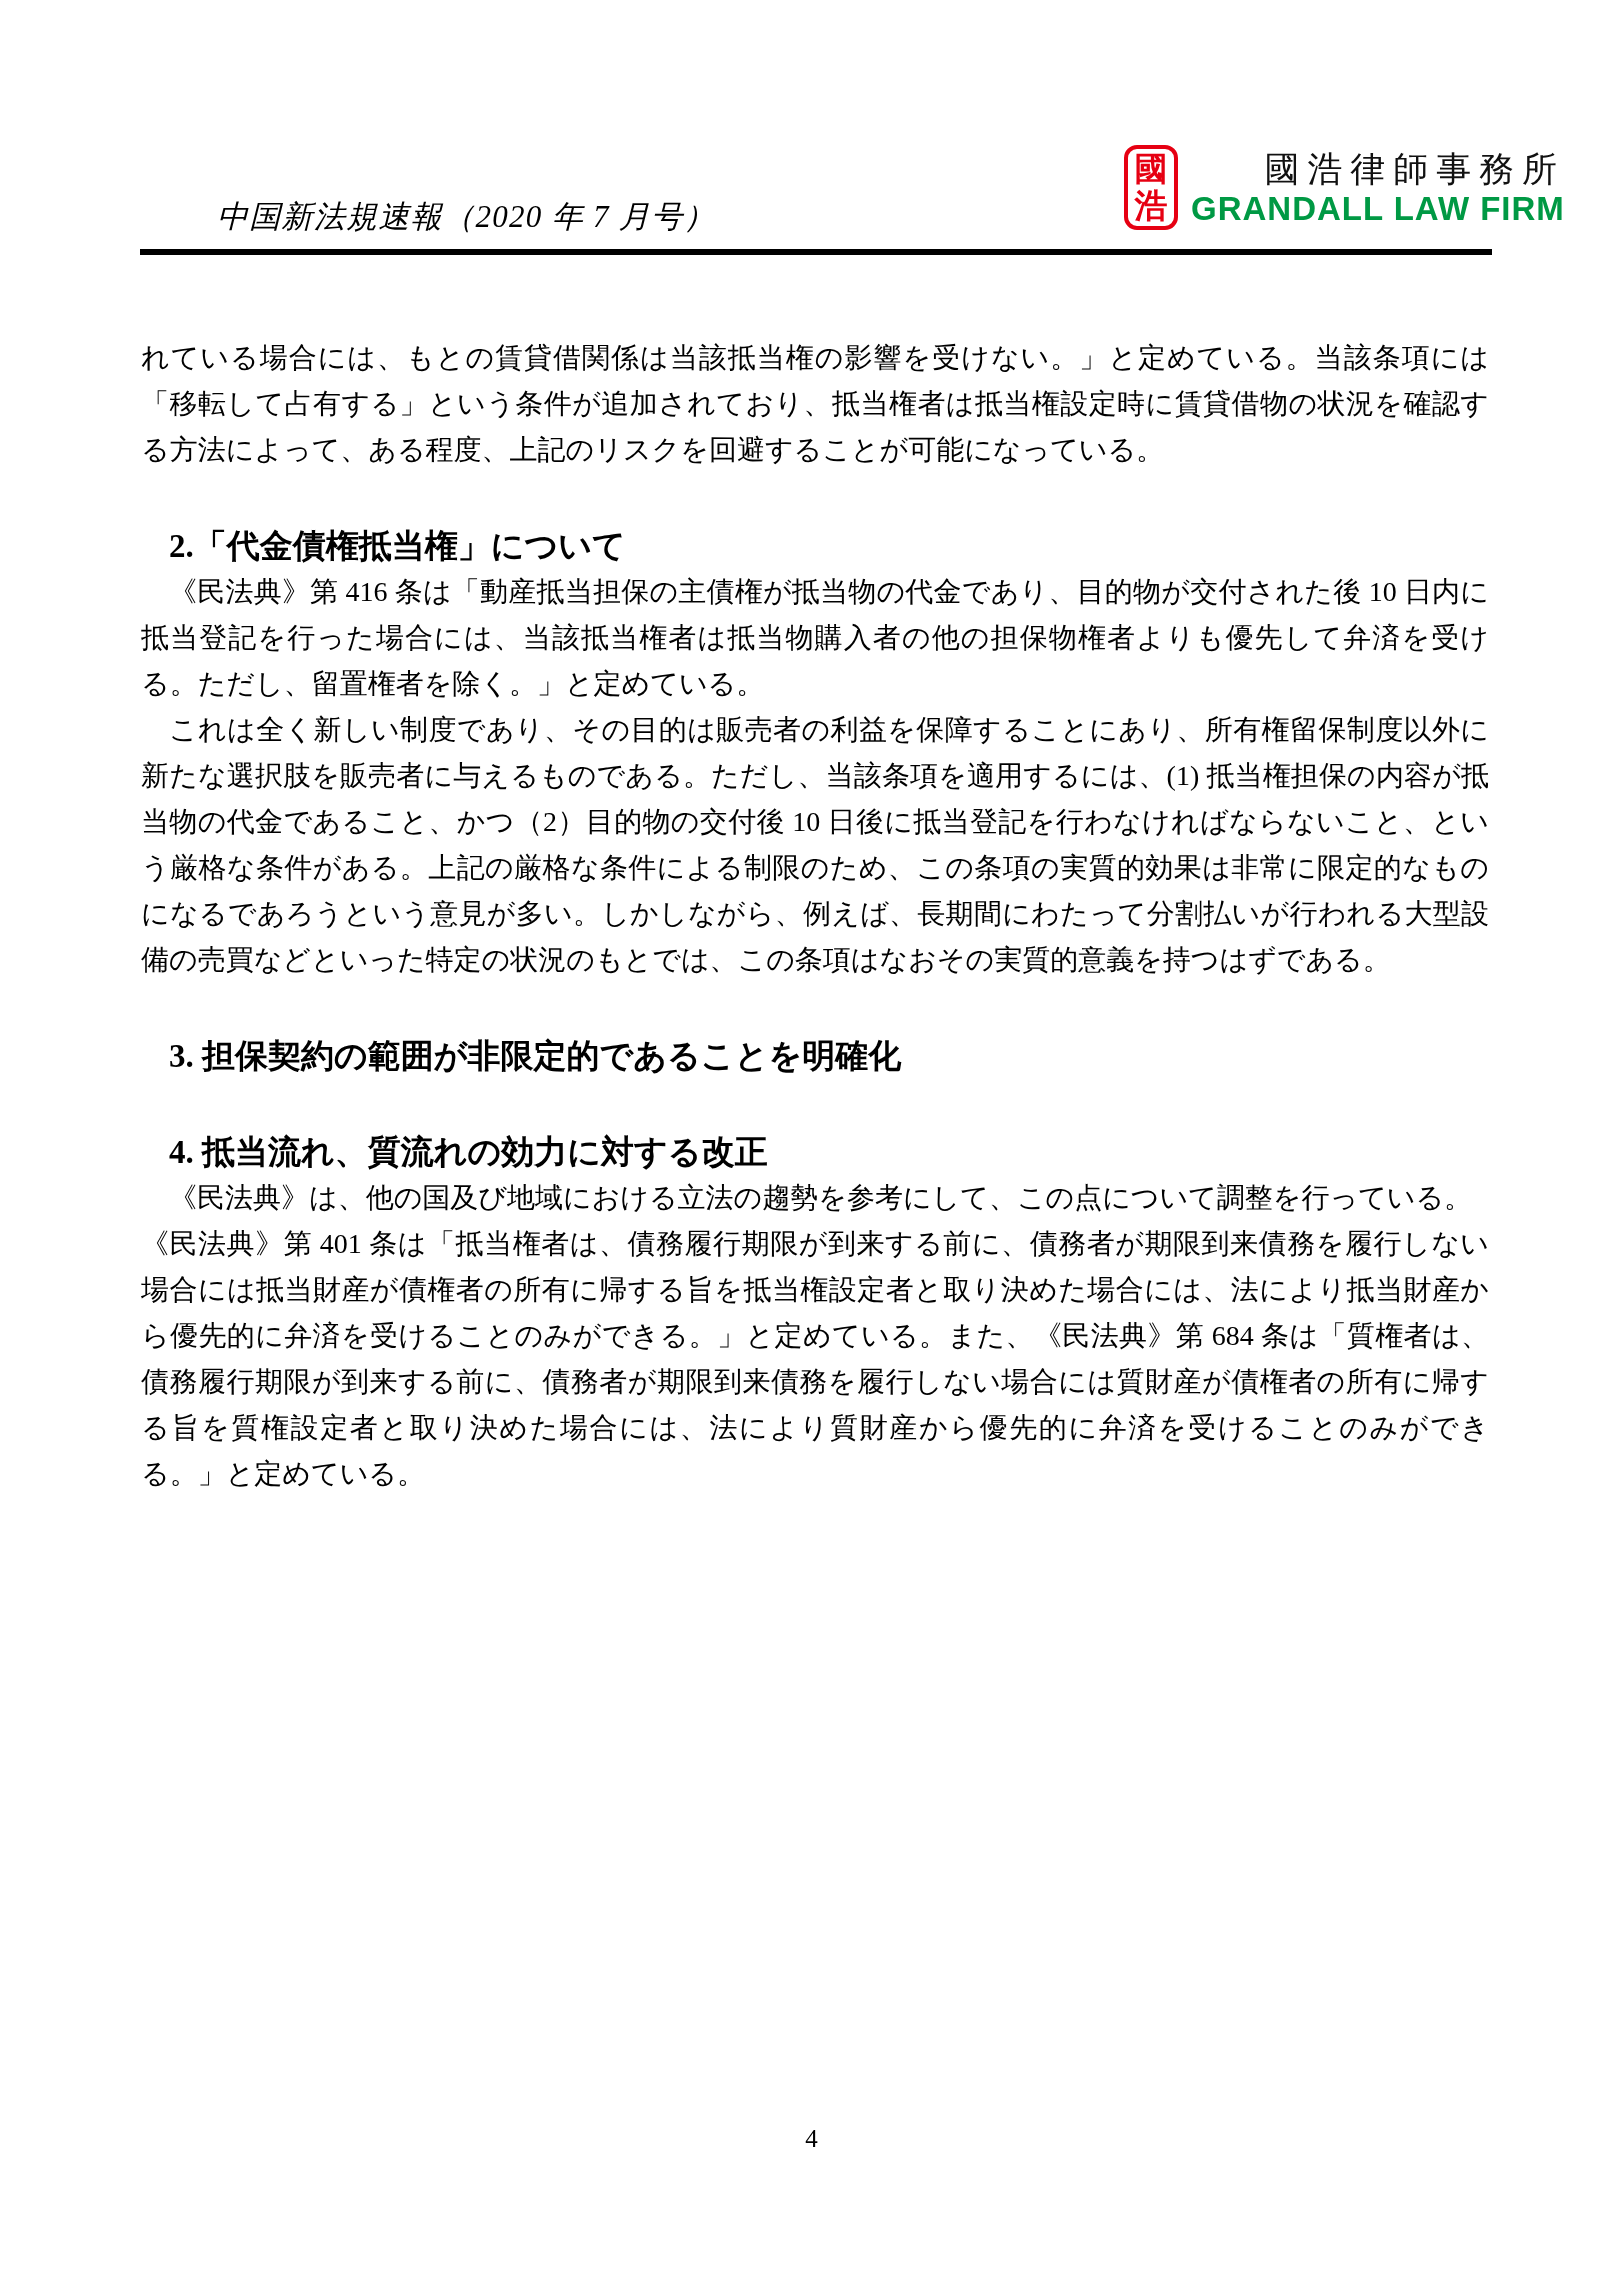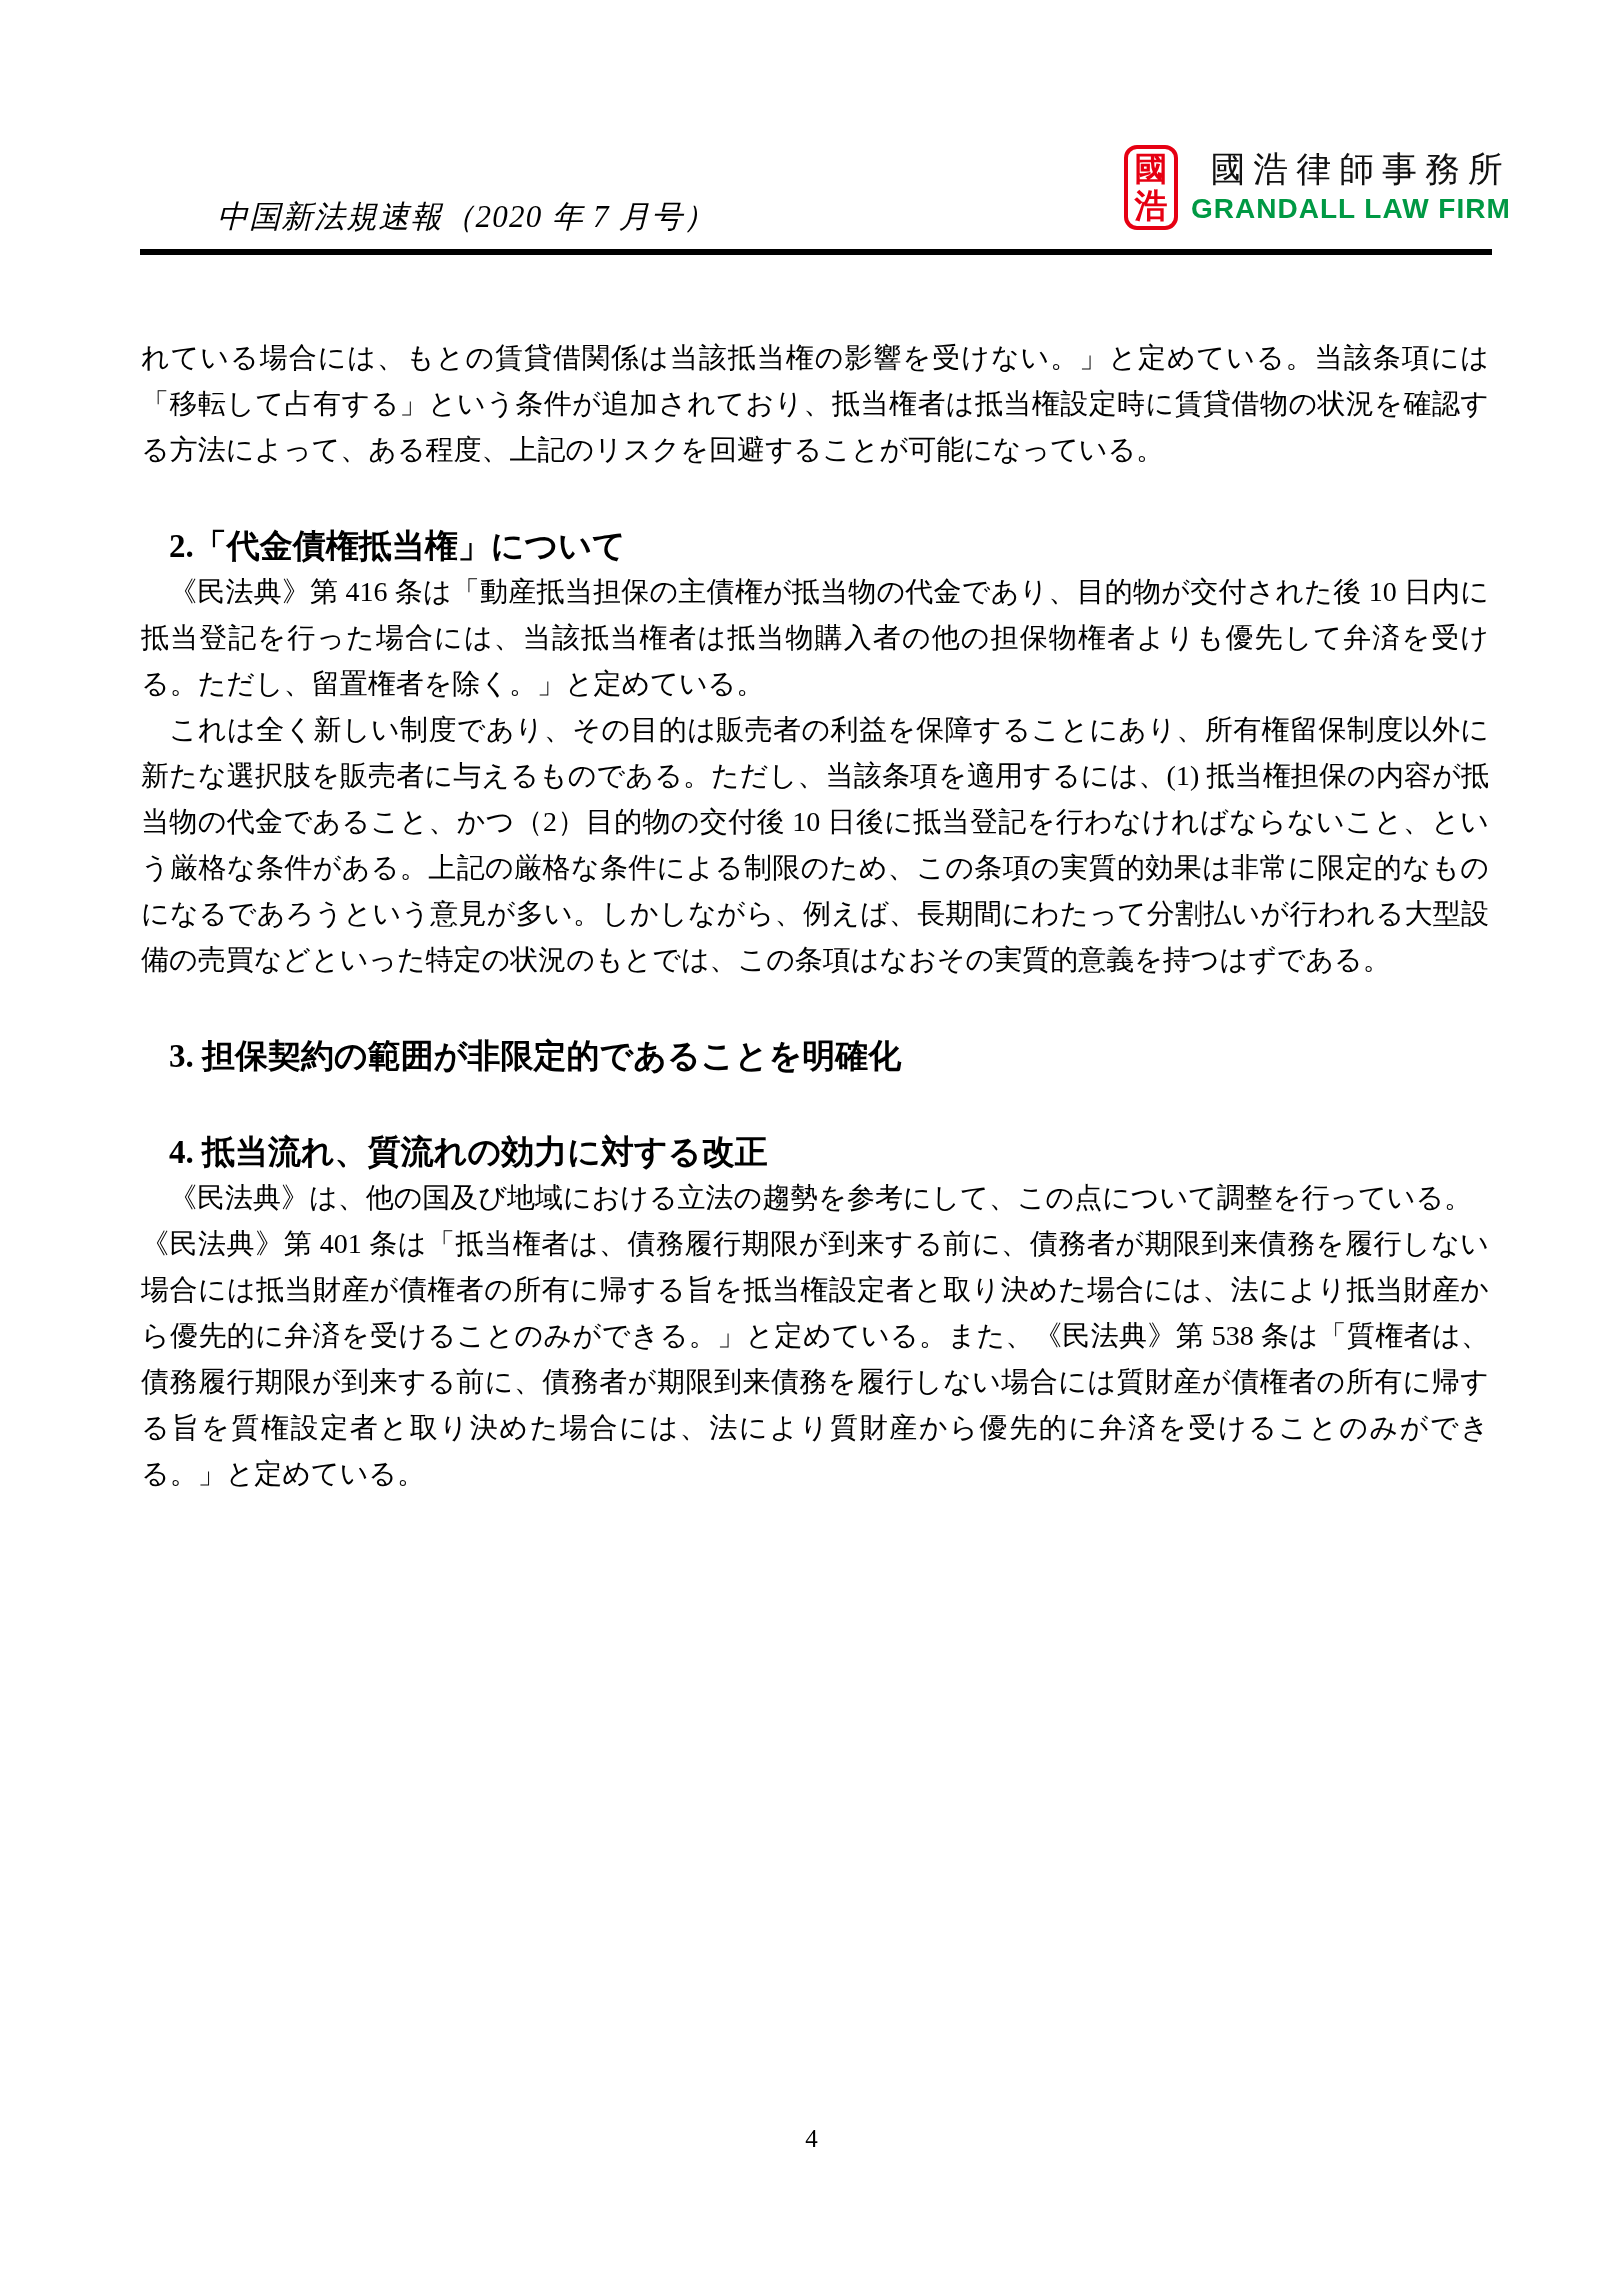--- a/index.html
+++ b/index.html
@@ -57,21 +57,21 @@
     line-height: 37px;
     letter-spacing: 7.9px;
     color: #111111;
     white-space: nowrap;
     text-align: right;
   }
   .logo-latin {
     margin-top: 7.9px;
     font-family: "Liberation Sans", "DejaVu Sans", sans-serif;
     font-weight: bold;
-    font-size: 28px;
+    font-size: 33px;
     line-height: 27.5px;
     letter-spacing: 1px;
     color: #009944;
     white-space: nowrap;
   }
   .header-rule {
     position: absolute;
     left: 140px;
     top: 249px;
     width: 1352px;
@@ -136,19 +136,19 @@
     <p class="para no-indent">れている場合には、もとの賃貸借関係は当該抵当権の影響を受けない。」と定めている。当該条項には「移転して占有する」という条件が追加されており、抵当権者は抵当権設定時に賃貸借物の状況を確認する方法によって、ある程度、上記のリスクを回避することが可能になっている。</p>
 
     <h2 class="section-heading">2.「代金債権抵当権」について</h2>
     <p class="para">《民法典》第 416 条は「動産抵当担保の主債権が抵当物の代金であり、目的物が交付された後 10 日内に抵当登記を行った場合には、当該抵当権者は抵当物購入者の他の担保物権者よりも優先して弁済を受ける。ただし、留置権者を除く。」と定めている。</p>
     <p class="para">これは全く新しい制度であり、その目的は販売者の利益を保障することにあり、所有権留保制度以外に新たな選択肢を販売者に与えるものである。ただし、当該条項を適用するには、(1) 抵当権担保の内容が抵当物の代金であること、かつ（2）目的物の交付後 10 日後に抵当登記を行わなければならないこと、という厳格な条件がある。上記の厳格な条件による制限のため、この条項の実質的効果は非常に限定的なものになるであろうという意見が多い。しかしながら、例えば、長期間にわたって分割払いが行われる大型設備の売買などといった特定の状況のもとでは、この条項はなおその実質的意義を持つはずである。</p>
 
     <h2 class="section-heading">3. 担保契約の範囲が非限定的であることを明確化</h2>
 
     <h2 class="section-heading">4. 抵当流れ、質流れの効力に対する改正</h2>
     <p class="para">《民法典》は、他の国及び地域における立法の趨勢を参考にして、この点について調整を行っている。</p>
-    <p class="para no-indent">《民法典》第 401 条は「抵当権者は、債務履行期限が到来する前に、債務者が期限到来債務を履行しない場合には抵当財産が債権者の所有に帰する旨を抵当権設定者と取り決めた場合には、法により抵当財産から優先的に弁済を受けることのみができる。」と定めている。また、《民法典》第 538 条は「質権者は、債務履行期限が到来する前に、債務者が期限到来債務を履行しない場合には質財産が債権者の所有に帰する旨を質権設定者と取り決めた場合には、法により質財産から優先的に弁済を受けることのみができる。」と定めている。</p>
+    <p class="para no-indent">《民法典》第 401 条は「抵当権者は、債務履行期限が到来する前に、債務者が期限到来債務を履行しない場合には抵当財産が債権者の所有に帰する旨を抵当権設定者と取り決めた場合には、法により抵当財産から優先的に弁済を受けることのみができる。」と定めている。また、《民法典》第 684 条は「質権者は、債務履行期限が到来する前に、債務者が期限到来債務を履行しない場合には質財産が債権者の所有に帰する旨を質権設定者と取り決めた場合には、法により質財産から優先的に弁済を受けることのみができる。」と定めている。</p>
   </div>
 
   <div class="page-number">4</div>
 
 </div>
 
 
 </body></html>

